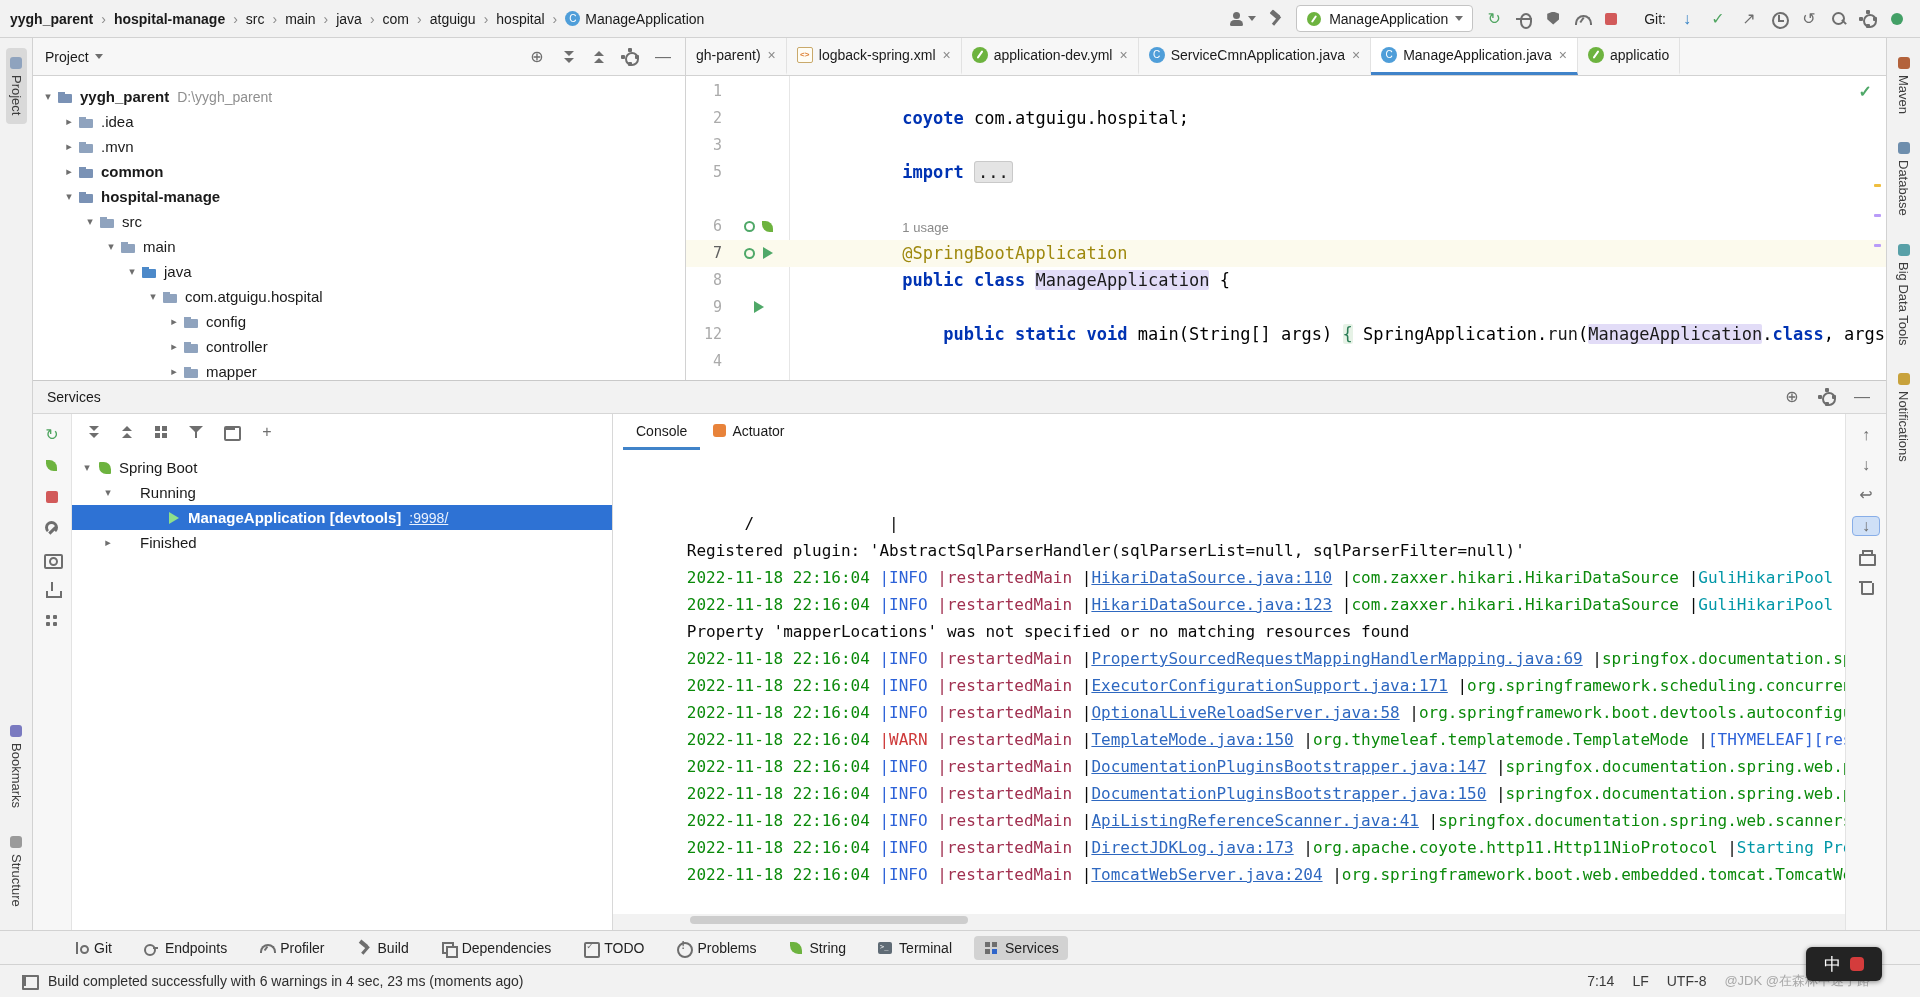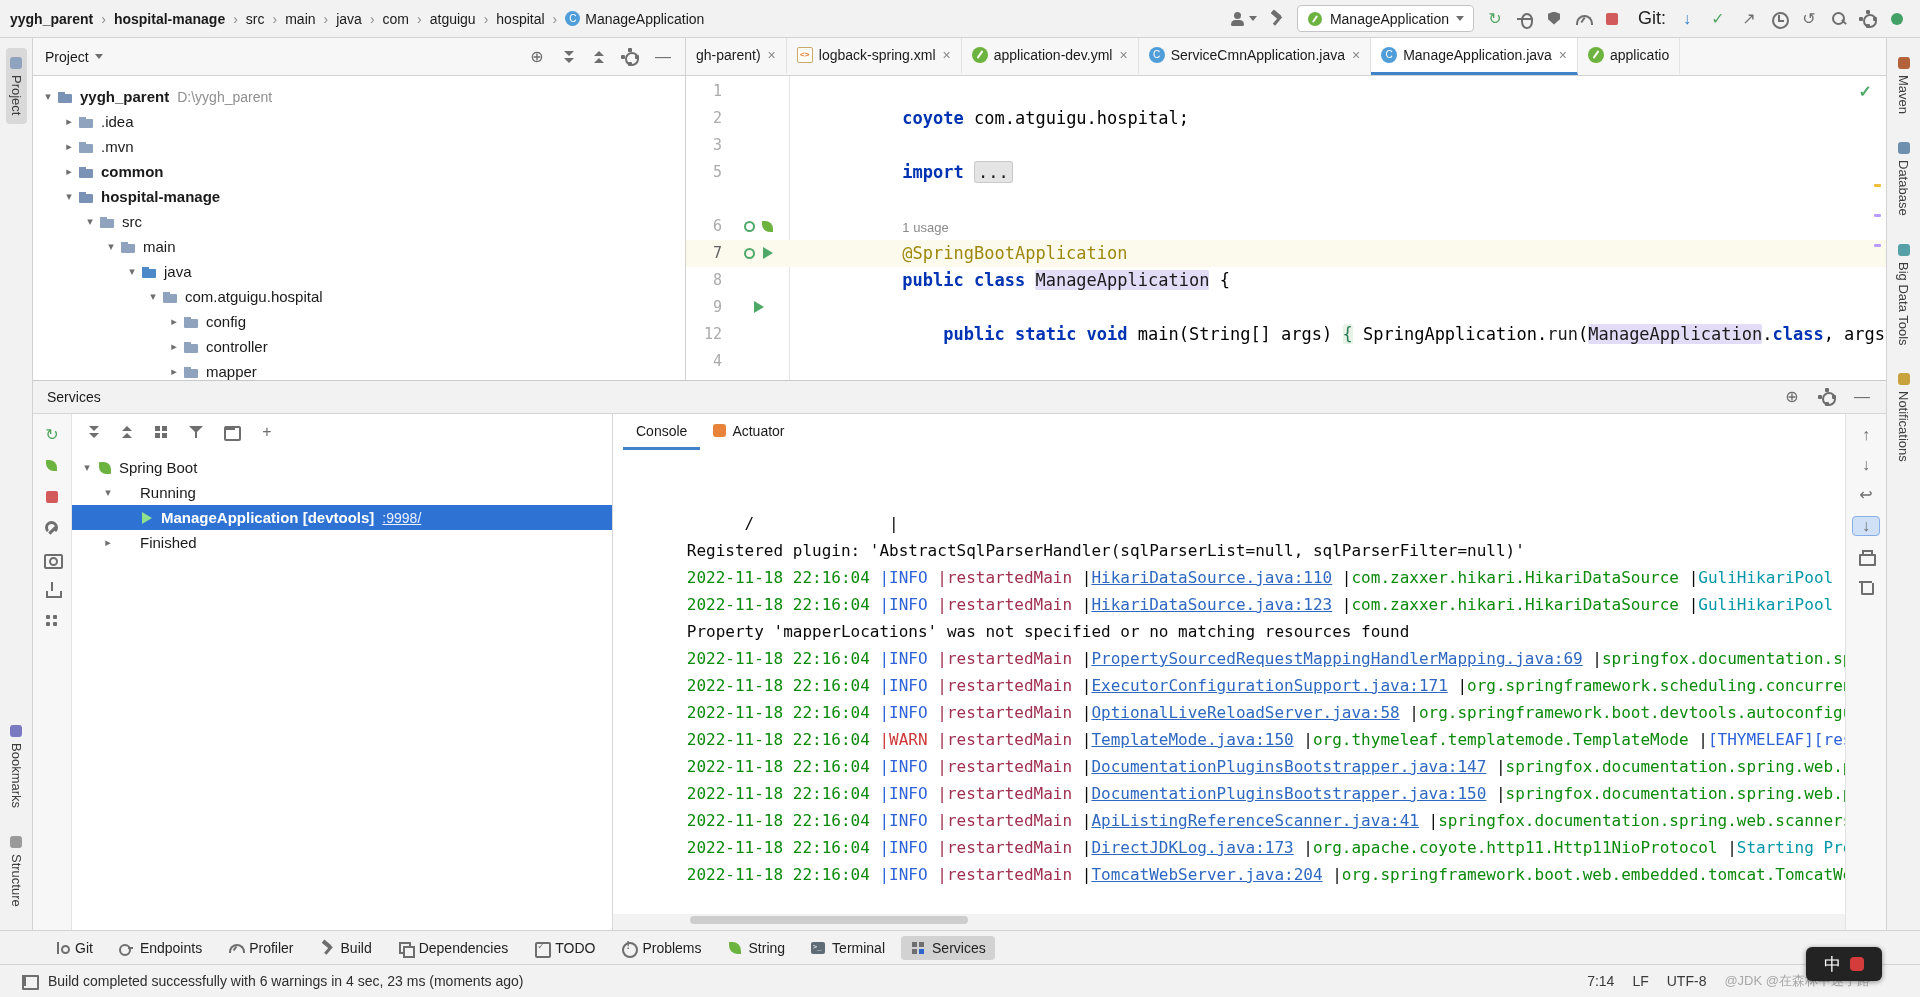--- a/index.html
+++ b/index.html
@@ -64,21 +64,21 @@
   .breadcrumbs{display:flex;align-items:center;font-size:14px;white-space:nowrap}
   .bc-item{display:flex;align-items:center;cursor:default}
   .bc-item + .bc-item::before{content:"›";margin:0 8px;color:#8C8C8C}
   .bc-item.bold .bc-txt{font-weight:bold}
   .bc-ic{display:none}
   .bc-ic.class{display:inline-block;width:15px;height:15px;border-radius:50%;background:#4F9ED9;margin-right:5px;position:relative}
   .bc-ic.class::after{content:"C";position:absolute;left:0;top:0;width:15px;text-align:center;font-size:10px;line-height:15px;color:#fff}
   .topbar-right{margin-left:auto;display:flex;align-items:center;gap:11px;padding-right:4px}
   .tb-user{display:flex;align-items:center;gap:2px}
   .run-combo{display:flex;align-items:center;gap:7px;height:27px;padding:0 9px;background:#fff;border:1px solid #C4C4C4;border-radius:4px;font-size:14px}
-  .git-label{font-size:18px;color:#222;margin-left:6px}
+  .git-label{font-size:14px;color:#222;margin-left:13px}
 
   
   .projheader{position:absolute;left:33px;top:38px;width:653px;height:38px;background:#F7F7F7;border-bottom:1px solid #D2D2D2;border-right:1px solid #D2D2D2;display:flex;align-items:center;padding:0 12px;font-size:14px}
   .projheader .ph-title{margin-right:6px}
   .ph-icons{margin-left:auto;display:flex;align-items:center;gap:14px}
   .tabsrow{position:absolute;left:686px;top:38px;width:1200px;height:38px;background:#F7F7F7;border-bottom:1px solid #D2D2D2;display:flex;align-items:stretch;overflow:hidden}
   .etab{display:flex;align-items:center;padding:0 10px;border-right:1px solid #E2E2E2;border-bottom:3px solid transparent;font-size:14px;white-space:nowrap;background:#F7F7F7}
   .etab.active{background:#FFFFFF;border-bottom-color:#4083C9}
   .etab-close{margin-left:7px;color:#8A8A8A;font-size:14px}
   .tabic{display:none;position:relative}
@@ -162,21 +162,21 @@
   .ctabic{display:none}
   .ctabic.actuator{display:inline-block;width:13px;height:13px;background:#E8833A;border-radius:3px;margin-right:6px}
   .console{position:absolute;left:613px;top:450px;width:1232px;height:464px;background:#fff;padding:6px 0 0 16px;overflow:hidden;font-family:"DejaVu Sans Mono",monospace;font-size:16px}
   .cline{height:27px;line-height:27px;white-space:pre}
   .g{color:#0B8A0B}.i{color:#2D62D8}.w{color:#CE3B3B}.m{color:#A03050}
   .l{color:#2E68C0;text-decoration:underline}.c{color:#0B8A0B}.t{color:#0097A7}.k{color:#090909}
   .ctoolbar{position:absolute;left:1845px;top:414px;width:41px;height:516px;background:#F7F7F7;border-left:1px solid #E3E3E3;display:flex;flex-direction:column;align-items:center;gap:12px;padding-top:12px}
   .hthumb{position:absolute;left:690px;top:916px;width:278px;height:8px;background:#CDCDCD;border-radius:4px}
 
   
-  .bottombar{position:absolute;left:0;top:930px;width:1920px;height:34px;background:#F2F2F2;border-top:1px solid #D2D2D2;display:flex;align-items:center;gap:7px;padding-left:44px}
+  .bottombar{position:absolute;left:0;top:930px;width:1920px;height:34px;background:#F2F2F2;border-top:1px solid #D2D2D2;display:flex;align-items:center;gap:13px;padding-left:63px}
   .bbtn{display:flex;align-items:center;gap:6px;padding:4px 9px;border-radius:4px;font-size:14px;color:#222}
   .bbtn.active{background:#D2D2D2}
   .bic{width:16px;height:16px}
   .bic.git::before{content:"";position:absolute;left:4px;top:2px;width:2px;height:12px;background:#6E6E6E}
   .bic.git::after{content:"";position:absolute;left:8px;top:5px;width:5px;height:5px;border:2px solid #6E6E6E;border-radius:50%}
   .bic.endpoints::before{content:"";position:absolute;left:1px;top:4px;width:8px;height:8px;border:2px solid #6E6E6E;border-radius:50%}
   .bic.endpoints::after{content:"";position:absolute;left:10px;top:7px;width:5px;height:2px;background:#6E6E6E}
   .bic.profiler::before{content:"";position:absolute;left:2px;top:4px;width:12px;height:7px;border:2px solid #6E6E6E;border-bottom:none;border-radius:9px 9px 0 0}
   .bic.profiler::after{content:"";position:absolute;left:7px;top:6px;width:2px;height:5px;background:#6E6E6E;transform:rotate(35deg)}
   .bic.build::before{content:"";position:absolute;left:8px;top:5px;width:3px;height:10px;background:#6E6E6E;transform:rotate(40deg)}
@@ -627,21 +627,21 @@
         <span class="textra"></span>
       </div>
 
       <div class="trow" style="padding-left: 27px;">
         <span class="tch">▾</span>
         <span class="tic"></span>
         <span class="tlbl">Running</span>
         <span class="textra"></span>
       </div>
 
-      <div class="trow sel" style="padding-left: 48px;">
+      <div class="trow sel" style="padding-left: 75px;">
         <span class="tch"></span>
         <span class="tic play"></span>
         <span class="tlbl bold">ManageApplication [devtools]</span>
         <span class="textra">:9998/</span>
       </div>
 
       <div class="trow" style="padding-left: 27px;">
         <span class="tch">▸</span>
         <span class="tic"></span>
         <span class="tlbl">Finished</span>

